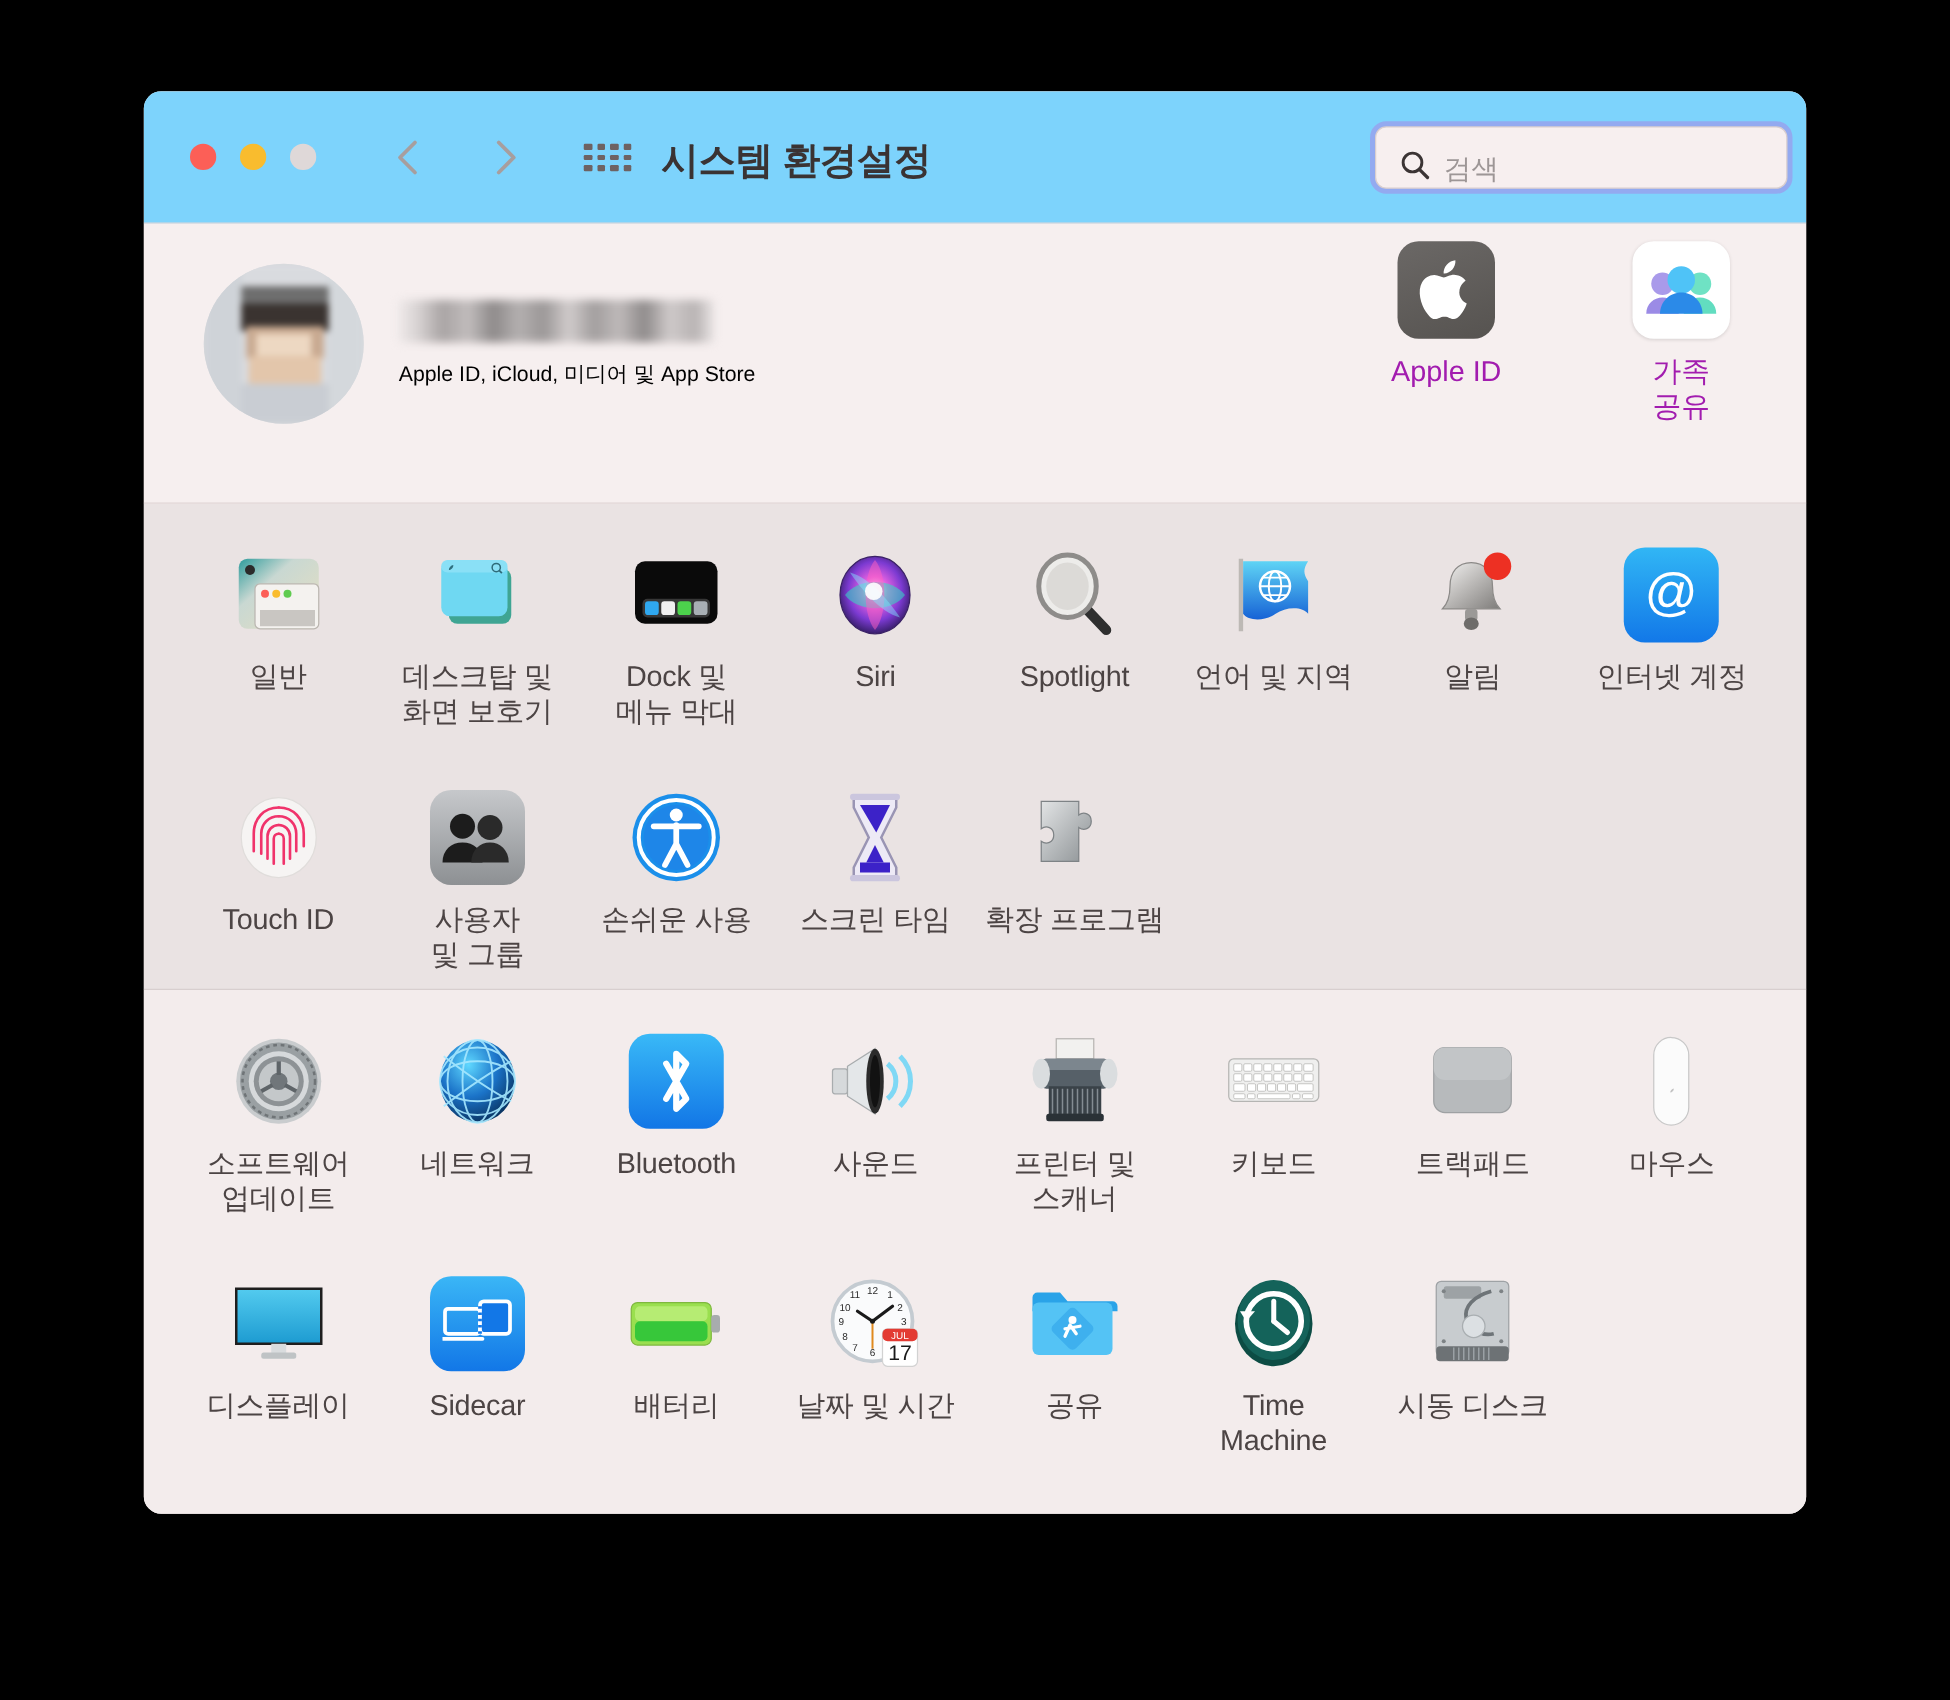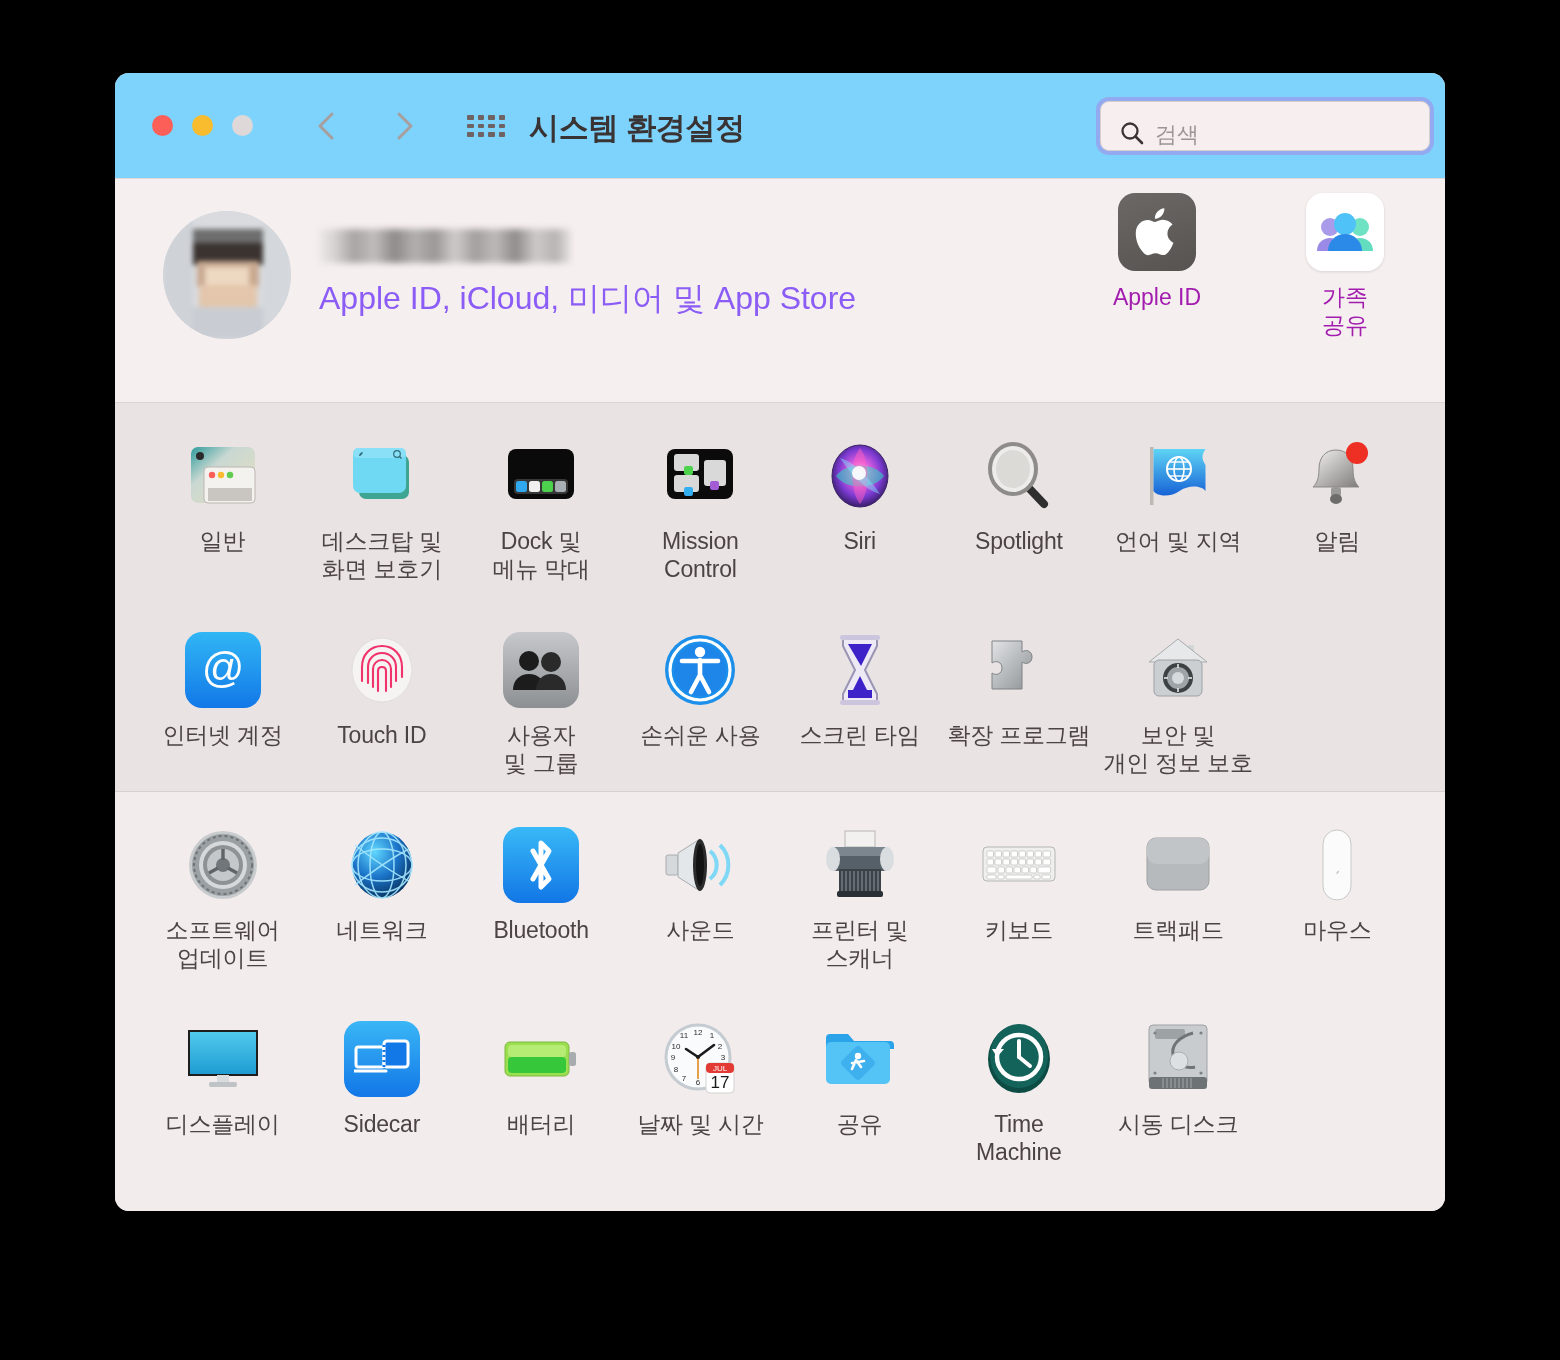--- a/index.html
+++ b/index.html
@@ -148,22 +148,22 @@
     background:
       linear-gradient(90deg,
         #EDE8E8 0%, #D8D3D3 6%, #A9A4A4 14%, #C2BDBD 22%,
         #8E8A8A 30%, #B4B0B0 38%, #9B9797 46%, #D1CCCC 54%,
         #A29E9E 62%, #BFBABA 70%, #8F8B8B 78%, #CFCACA 86%,
         #B8B3B3 94%, #E7E2E2 100%);
     filter: blur(3.4px);
     border-radius: 3px;
   }
   .acct-sub {
-    font-size: 32px;
-    color: #8b5cf6;
+    font-size: 17px;
+    color: #000000;
   }
 
   .acct-tiles {
     position: absolute;
     right: 40px;
     top: 14px;
     display: flex;
     gap: 68px;
   }
   .acct-tile {
@@ -378,35 +378,20 @@
             <rect x="12" y="38" width="11" height="11" rx="2.5" fill="#2FA8F0"></rect>
             <rect x="25" y="38" width="11" height="11" rx="2.5" fill="#F0F0F0"></rect>
             <rect x="38" y="38" width="11" height="11" rx="2.5" fill="#4CD24C"></rect>
             <rect x="51" y="38" width="11" height="11" rx="2.5" fill="#A8AFB4"></rect>
           </svg>
         </div>
         <div class="pref-label">Dock 및
 메뉴 막대</div>
       </div>
 
-      <div class="pref-item">
-        <div class="pref-icon">
-          <svg width="74" height="66" viewBox="0 0 74 66">
-            <rect x="4" y="6" width="66" height="50" rx="8" fill="#0B0B0B"></rect>
-            <rect x="11" y="11" width="25" height="17" rx="3" fill="#D9D9D9"></rect>
-            <rect x="11" y="32" width="25" height="17" rx="3" fill="#D9D9D9"></rect>
-            <rect x="41" y="17" width="22" height="26" rx="3" fill="#D9D9D9"></rect>
-            <rect x="21" y="23" width="9" height="9" rx="2.2" fill="#4CD24C"></rect>
-            <rect x="21" y="44" width="9" height="9" rx="2.2" fill="#31AEF0"></rect>
-            <rect x="47" y="38" width="9" height="9" rx="2.2" fill="#A45BD6"></rect>
-          </svg>
-        </div>
-        <div class="pref-label">Mission
-Control</div>
-      </div>
 
       <div class="pref-item">
         <div class="pref-icon">
           <svg width="72" height="72" viewBox="0 0 72 72">
             <defs>
               <radialGradient id="sir" cx="0.5" cy="0.45" r="0.62">
                 <stop offset="0" stop-color="#FFFFFF"></stop>
                   <stop offset="0.3" stop-color="#E05FE0"></stop>
                 <stop offset="0.62" stop-color="#7B3AD1"></stop>
                   <stop offset="1" stop-color="#1C1340"></stop>
@@ -555,40 +540,20 @@
                   <stop offset="0" stop-color="#E2E4E5"></stop>
                   <stop offset="1" stop-color="#8C9194"></stop>
                 </linearGradient>
               </defs>
             <path d="M10 6h30v11c4-3 10-1 10 5s-6 8-10 5v27H10V38c4 3 10 1 10-5s-6-8-10-5z" fill="url(#pz)" stroke="#7E8386" stroke-width="1"></path>
           </svg>
         </div>
         <div class="pref-label">확장 프로그램</div>
       </div>
 
-      <div class="pref-item">
-        <div class="pref-icon">
-          <svg width="74" height="74" viewBox="0 0 74 74">
-            <rect x="47" y="12" width="6" height="16" fill="#D3D6D8"></rect>
-            <path d="M37 6 L66 29 H8 Z" fill="#E6E8EA" stroke="#A7ABAE"></path>
-            <rect x="13" y="27" width="48" height="36" rx="5" fill="#CBCFD2" stroke="#9DA2A5"></rect>
-            <circle cx="37" cy="45" r="15" fill="#3C4144"></circle>
-            <circle cx="37" cy="45" r="11" fill="#9EA4A8"></circle>
-            <circle cx="37" cy="45" r="6" fill="#D6DADD"></circle>
-            <g stroke="#E4E7E9" stroke-width="1.6">
-              <line x1="37" y1="31" x2="37" y2="35"></line>
-                <line x1="51" y1="45" x2="47" y2="45"></line>
-              <line x1="37" y1="59" x2="37" y2="55"></line>
-                <line x1="23" y1="45" x2="27" y2="45"></line>
-            </g>
-          </svg>
-        </div>
-        <div class="pref-label">보안 및
-개인 정보 보호</div>
-      </div>
 
       <div class="pref-item"></div>
     </div>
 
     <div class="arrow-anno">
       <svg width="130" height="120" viewBox="0 0 130 120">
         <g transform="translate(0,0)">
           <path d="M122 6 L52 78 L62 84 L30 104 L34 66 L44 72 L114 0 Z" fill="#F4275F"></path>
         </g>
       </svg>

